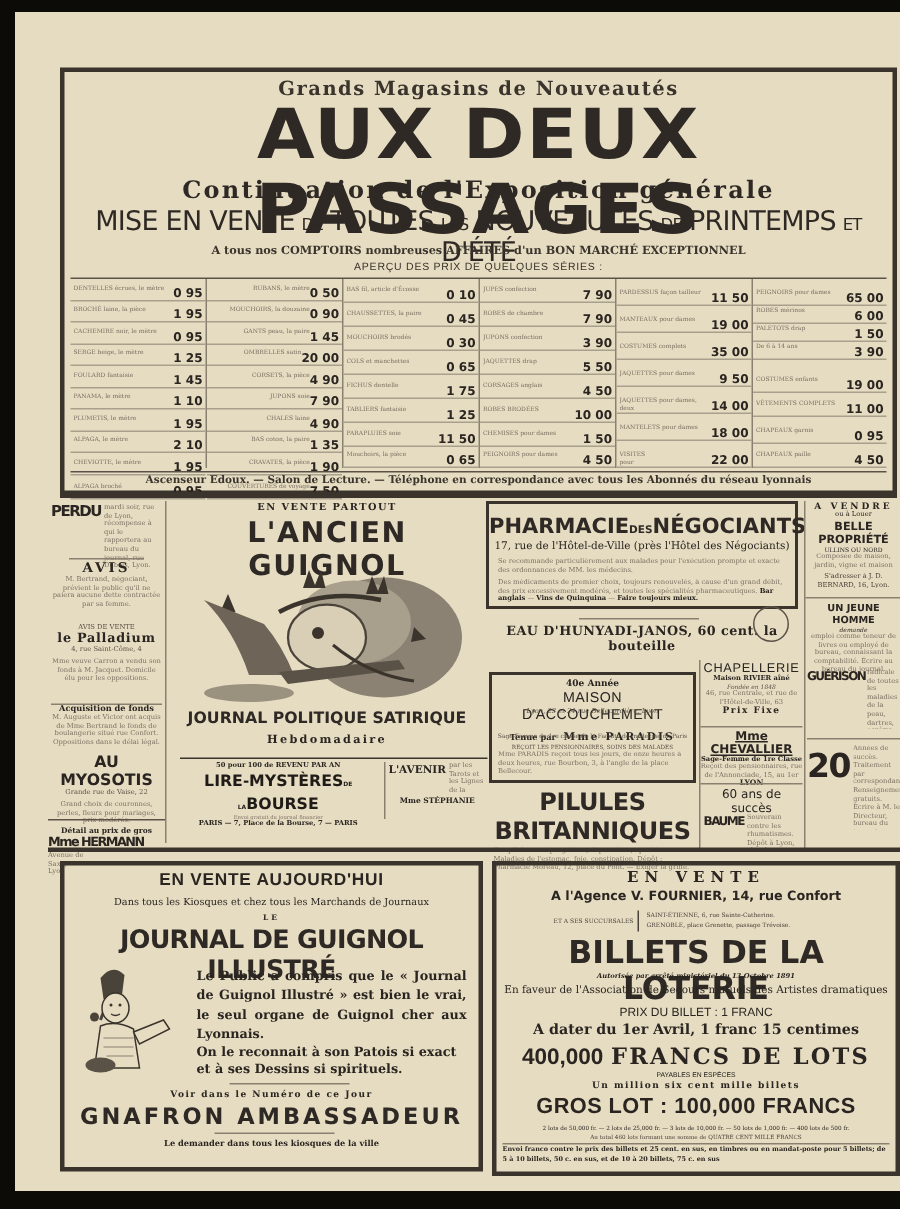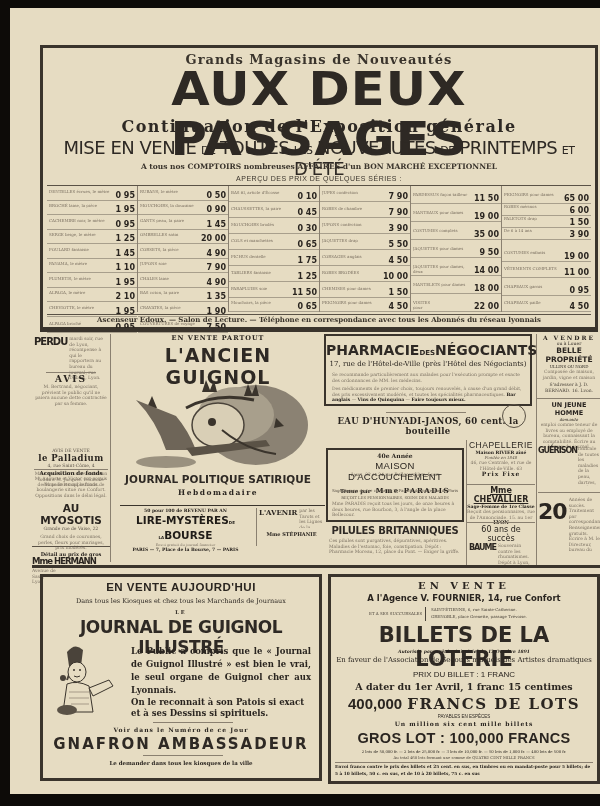--- a/index.html
+++ b/index.html
@@ -76,21 +76,21 @@
           </div>
         <div class="row">
             <span class="desc">CHEVIOTTE, le mètre</span>
             <span class="price">1 95</span>
           </div>
         <div class="row" style="height:16px;">
             <span class="desc">ALPAGA broché</span>
             <span class="price">0 95</span>
           </div>
       </div>
-      <div class="cell" style="left:91px;top:0;width:91px;height:126px;">
+      <div class="cell" style="left:91px;top:0;width:91px;height:126px;text-align:right;">
         <div class="row">
             <span class="desc">RUBANS, le mètre</span>
             <span class="price">0 50</span>
           </div>
         <div class="row">
             <span class="desc">MOUCHOIRS, la douzaine</span>
             <span class="price">0 90</span>
           </div>
         <div class="row">
             <span class="desc">GANTS peau, la paire</span>
@@ -266,21 +266,21 @@
   <div class="abs" style="left:22px;top:326px;width:78px;height:228px;border-right:1px solid #8a8070;">
     <div class="abs" style="left:2px;top:2px;width:74px;height:34px;">
       <span class="cond" style="float:left;font-size:10px;margin-right:2px;">PERDU</span>
       <span class="fuzz" style="display:block;">mardi soir, rue de Lyon, récompense à qui le rapportera au bureau du journal, rue Dubois, Lyon.</span>
     </div>
     <div class="line" style="left:14px;top:38px;width:50px;height:1px;background:#8a8070;"></div>
     <div class="abs c" style="left:2px;top:40px;width:74px;">
       <div style="font-size:9px;font-weight:bold;letter-spacing:2px;">AVIS</div>
       <div class="fuzz" style="height:28px;">M. Bertrand, négociant, prévient le public qu'il ne paiera aucune dette contractée par sa femme.</div>
     </div>
-    <div class="abs c" style="left:2px;top:82px;width:74px;margin-top:32px;">
+    <div class="abs c" style="left:2px;top:82px;width:74px;">
       <div style="font-size:4.5px;color:#5b5348;">AVIS DE VENTE</div>
       <div style="font-size:8.5px;font-weight:bold;letter-spacing:0.5px;">le Palladium</div>
       <div style="font-size:4.5px;color:#5b5348;">4, rue Saint-Côme, 4</div>
       <div class="fuzz" style="height:22px;margin-top:3px;">Mme veuve Carron a vendu son fonds à M. Jacquet. Domicile élu pour les oppositions.</div>
     </div>
     <div class="abs c" style="left:2px;top:135px;width:74px;border-top:1px solid #8a8070;">
       <div style="font-size:5.5px;font-weight:bold;">Acquisition de fonds</div>
       <div class="fuzz" style="height:28px;">M. Auguste et Victor ont acquis de Mme Bertrand le fonds de boulangerie situé rue Confort. Oppositions dans le délai légal.</div>
     </div>
     <div class="abs c" style="left:0;top:168px;width:78px;">
@@ -359,21 +359,21 @@
     <div class="abs c" style="left:0;right:0;top:28px;">
       <span style="font-size:5.5px;font-weight:bold;">Tenue par</span>
       <span style="font-size:7px;font-weight:bold;letter-spacing:1.5px;">Mme PARADIS</span>
     </div>
     <div class="abs c" style="left:0;right:0;top:38px;font-size:4px;color:#5b5348;">Sage-Femme de 1re classe de la Faculté de médecine de Paris</div>
     <div class="abs c" style="left:0;right:0;top:45px;font-size:3.8px;color:#5b5348;">REÇOIT LES PENSIONNAIRES, SOINS DES MALADES</div>
     <div class="abs fuzz" style="left:4px;right:4px;top:51px;height:18px;">Mme PARADIS reçoit tous les jours, de onze heures à deux heures, rue Bourbon, 3, à l'angle de la place Bellecour.</div>
   </div>
 
   <div class="abs" style="left:316px;top:517px;width:138px;height:42px;">
-    <div class="c" style="font-family:'DejaVu Sans',sans-serif;font-weight:bold;font-size:10px;letter-spacing:-0.3px;color:#2e2924;">PILULES BRITANNIQUES</div>
+    <div class="c" style="font-family:'DejaVu Sans',sans-serif;font-weight:bold;font-size:16px;letter-spacing:-0.3px;color:#2e2924;">PILULES BRITANNIQUES</div>
     <div class="fuzz" style="height:24px;margin:2px 3px 0;">Ces pilules sont purgatives, dépuratives, apéritives. Maladies de l'estomac, foie, constipation. Dépôt : Pharmacie Moreau, 12, place du Pont. — Exiger la griffe.</div>
   </div>
 
   <div class="abs" style="left:456px;top:432px;width:68px;height:128px;border-left:1px solid #8a8070;">
     <div class="abs c" style="left:0;right:0;top:0;">
       <div class="sans" style="font-size:8.5px;letter-spacing:0.5px;">CHAPELLERIE</div>
       <div style="font-size:4.5px;font-weight:bold;">Maison RIVIER aîné</div>
       <div style="font-size:4px;font-style:italic;color:#5b5348;">Fondée en 1848</div>
       <div class="fuzz" style="height:10px;">46, rue Centrale, et rue de l'Hôtel-de-Ville, 63</div>
       <div style="font-size:6px;font-weight:bold;letter-spacing:1px;">Prix Fixe</div>

